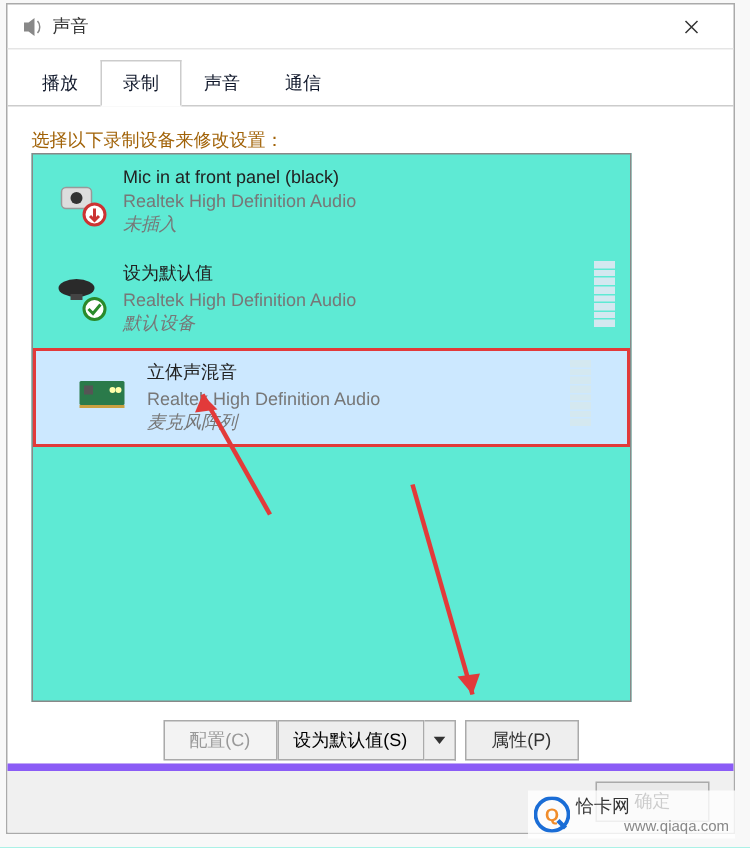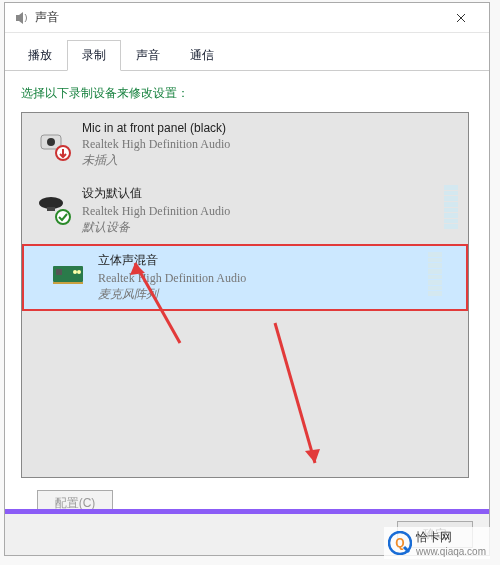--- a/index.html
+++ b/index.html
@@ -6,43 +6,43 @@
     body { width: 500px; height: 565px; background: #f8f8f8; position: relative; }
     .window { width: 486px; height: 554px; background: #fff; border: 1px solid #aaa; position: absolute; left: 4px; top: 2px; }
     .titlebar { height: 30px; display: flex; align-items: center; padding: 0 8px; border-bottom: 1px solid #e5e5e5; }
     .app-icon { width: 16px; height: 16px; margin-right: 6px; }
     .title { flex: 1; font-size: 12px; color: #333; }
     .close-btn { width: 40px; height: 28px; display: flex; align-items: center; justify-content: center; cursor: pointer; }
     .tabs { display: flex; padding: 4px 8px 0 8px; border-bottom: 1px solid #ccc; margin-top: 2px; }
     .tab { padding: 6px 14px; border: 1px solid transparent; cursor: pointer; color: #0f172a; position: relative; top: 1px; }
     .tab.active { border: 1px solid #ccc; border-bottom: 1px solid #fff; background: #fff; }
     .content { padding: 14px 16px; }
-    .instruction { color: #15803d; margin-bottom: 10px; }
-    .device-list { border: 1px solid #888; width: 448px; height: 366px; background: #e5e5e5; position: relative; }
+    .instruction { color: #a16207; }
+    .device-list { border: 1px solid #888; width: 400px; height: 366px; background: #5eead4; position: relative; }
     .device-item { display: flex; align-items: flex-start; padding: 8px 10px; position: relative; }
     .device-icon-wrap { width: 42px; height: 44px; position: relative; margin-right: 8px; display: flex; align-items: center; justify-content: center; }
     .device-info { flex: 1; }
     .device-name { color: #222; font-size: 12px; margin-bottom: 2px; }
-    .device-driver { color: #777; font-size: 12px; font-family: Liberation Serif, serif; }
+    .device-driver { color: #777; font-size: 12px; }
     .device-status { color: #777; font-size: 12px; font-style: italic; }
     .level-meter { width: 14px; height: 44px; display: flex; flex-direction: column; gap: 1px; margin-left: 6px; }
     .level-bar { flex: 1; background: #d4e8f0; }
     .selected-item { background: #cce8ff; }
     .highlight-box { border: 2px solid #e23a3a; padding: 6px 24px; }
-    .button-row { display: flex; justify-content: flex-start; padding: 12px 16px 0 16px; align-items: center; }
+    .button-row { display: flex; justify-content: center; padding: 12px 16px 0 16px; align-items: center; }
     .btn { padding: 4px 12px; border: 1px solid #aaa; background: #eee; cursor: pointer; min-width: 76px; text-align: center; color: #333; }
     .btn:disabled { color: #999; background: #f3f3f3; cursor: default; }
     .btn-group { display: flex; gap: 6px; }
     .split-btn { display: flex; }
     .split-main { border: 1px solid #aaa; background: #eee; padding: 4px 10px; cursor: pointer; }
     .split-caret { border: 1px solid #aaa; border-left: none; background: #eee; padding: 4px 6px; cursor: pointer; display: flex; align-items: center; }
     .dialog-footer { position: absolute; bottom: 0; left: 0; right: 0; height: 46px; border-top: 5px solid #8b5cf6; background: #f0f0f0; display: flex; align-items: center; justify-content: flex-end; padding: 0 16px; gap: 12px; }
     .footer-btn { padding: 4px 18px; border: 1px solid #aaa; background: #e9e9e9; cursor: pointer; min-width: 76px; text-align: center; }
     .watermark { position: absolute; right: 10px; bottom: 6px; display: flex; align-items: center; gap: 4px; font-size: 14px; color: #333; background: rgba(255,255,255,0.8); padding: 2px 4px; z-index: 10; }
-    .watermark-url { font-size: 10px; color: #888; display: block; }
+    .watermark-url { font-size: 10px; color: #888; display: block; margin-left: 32px; }
     .qk-logo { width: 24px; height: 24px; }
     .arrow-annot { position: absolute; pointer-events: none; z-index: 5; }
   </style>
 </head>
 <body>
 
 <div class="window">
   <div class="titlebar">
     <svg class="app-icon" viewBox="0 0 16 16">
         <path fill="#888" d="M3 5v6h3l4 3V2L6 5H3z"></path>
@@ -133,20 +133,31 @@
             <div class="level-bar"></div>
             <div class="level-bar"></div>
             <div class="level-bar"></div>
             <div class="level-bar"></div>
         </div>
       </div>
     </div>
 
     <div class="button-row">
       <button class="btn" disabled="">配置(C)</button>
+      <div class="btn-group">
+        <div class="split-btn">
+          <div class="split-main">设为默认值(S)</div>
+          <div class="split-caret">
+            <svg width="8" height="6" viewBox="0 0 8 6">
+                <path d="M0 0l4 5 4-5z" fill="#333"></path>
+              </svg>
+          </div>
+        </div>
+        <button class="btn">属性(P)</button>
+      </div>
     </div>
   </div>
 
   <div class="dialog-footer">
     <button class="footer-btn">确定</button>
   </div>
 
   <svg class="arrow-annot" style="left:115px; top:250px;" width="80" height="100" viewBox="0 0 80 100">
     <line x1="60" y1="90" x2="15" y2="10" stroke="#e23a3a" stroke-width="3"></line>
     <polygon points="15,10 25,20 10,22" fill="#e23a3a"></polygon>

